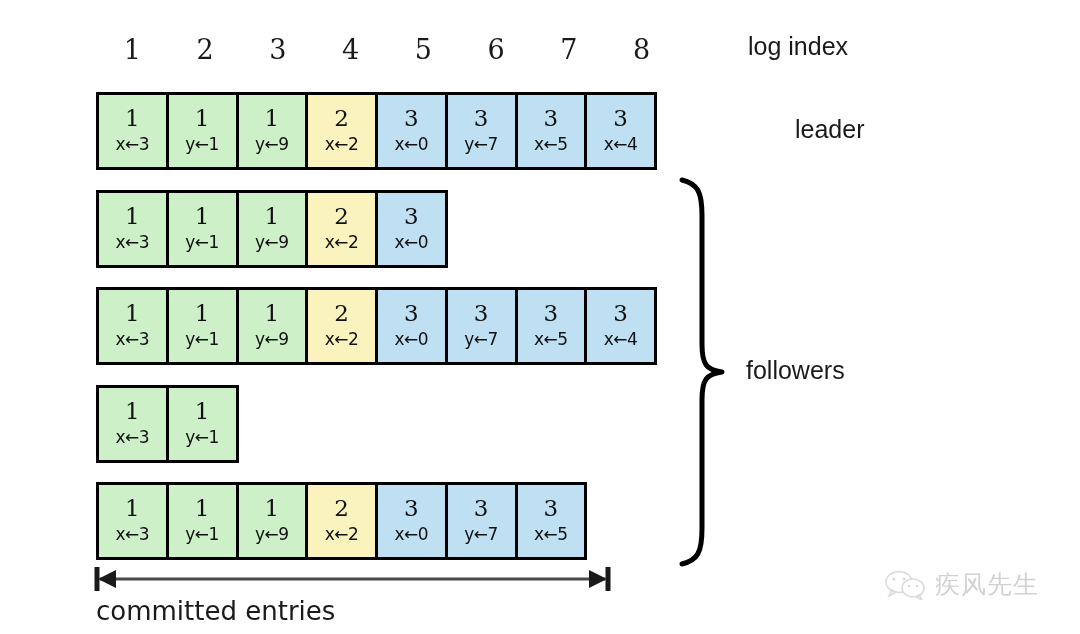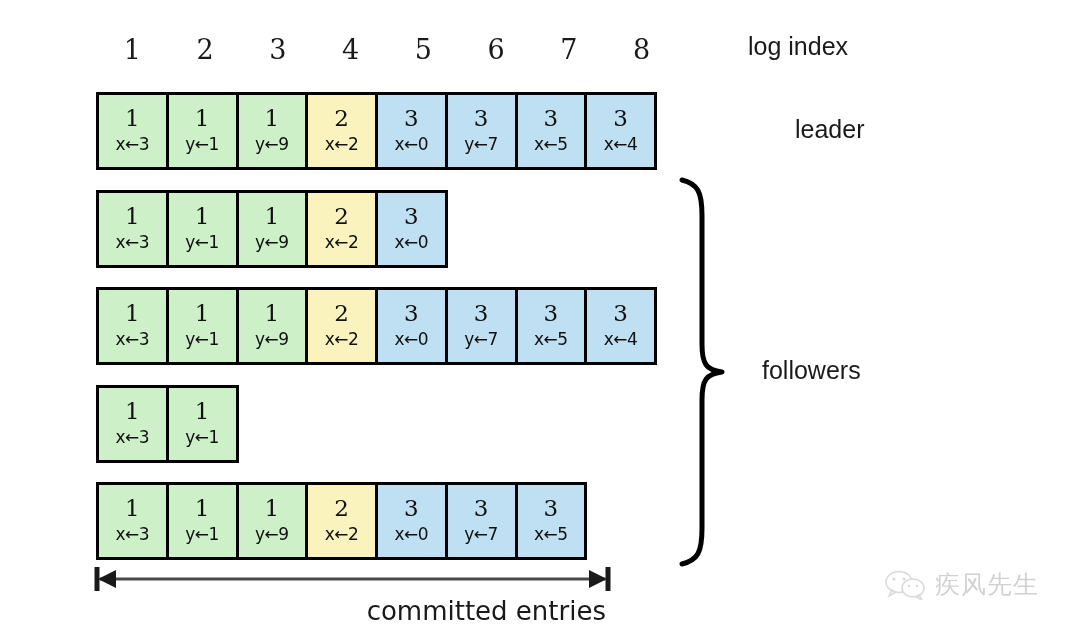--- a/index.html
+++ b/index.html
@@ -75,21 +75,21 @@
   
   .side-label {
     position: absolute;
     font-size: 25px;
     color: #1a1a1a;
     font-family: Liberation Sans, sans-serif;
     white-space: nowrap;
   }
   #label-log-index { left: 748px; top: 32px; }
   #label-leader   { left: 748px; top: 115px; margin-left: 47px; }
-  #label-followers{ left: 746px; top: 356px; margin-left: 16px; }
+  #label-followers{ left: 746px; top: 356px; }
 
   
   #brace {
     position: absolute;
     left: 676px;
     top: 176px;
     width: 60px;
     height: 392px;
   }
 
@@ -99,21 +99,21 @@
     left: 88px;
     top: 563px;
     width: 530px;
     height: 32px;
   }
   #label-committed {
     position: absolute;
     left: 96px;
     top: 596px;
     width: 510px;
-    text-align: right;
+    text-align: left;
     font-size: 26px;
     color: #1a1a1a;
     font-family: "DejaVu Sans", sans-serif;
   }
 
   
   #watermark {
     position: absolute;
     left: 884px;
     top: 568px;

